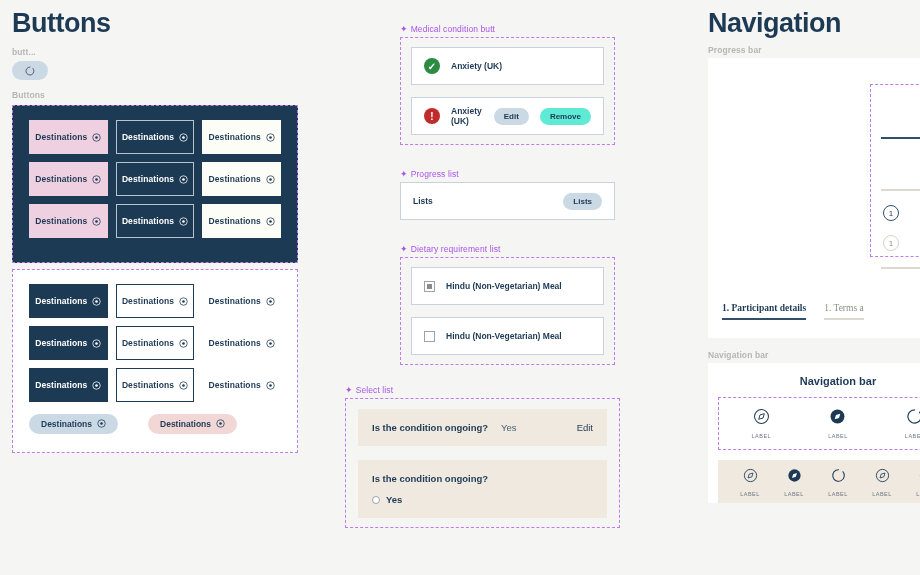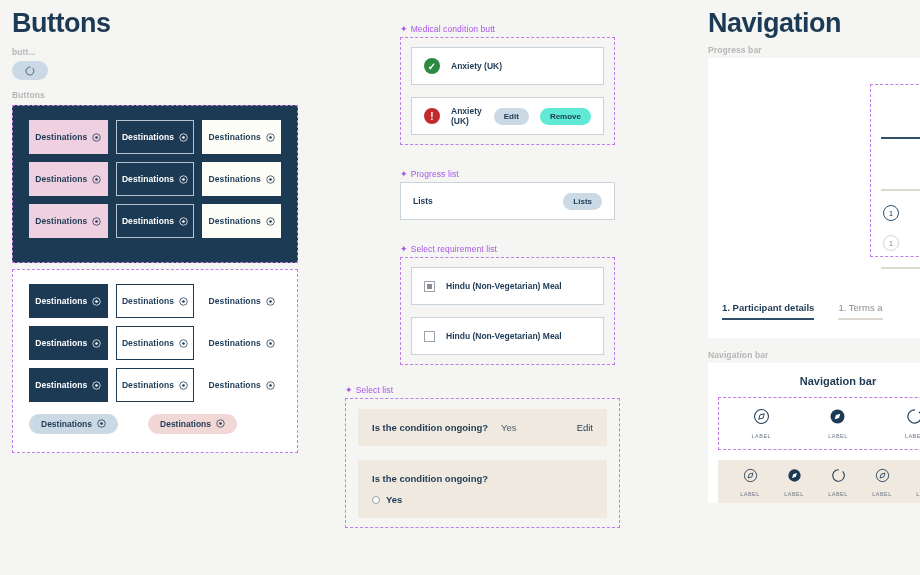--- a/index.html
+++ b/index.html
@@ -101,21 +101,21 @@
   .white-card { background:#ffffff; }
   .step-num {
     width:16px; height:16px; border-radius:50%; display:flex; align-items:center;
     justify-content:center; font-size:8px; color:#1d3a55;
   }
   .step-num.on  { border:1.5px solid #2f4f6b; }
   .step-num.off { border:1.5px solid #d8d3c9; color:#8d8d86; }
   .bar { height:2px; }
   .bar.on  { background:#2f4f6b; }
   .bar.off { background:#ded9d0; }
-  .tabrow { display:flex; gap: 24px; }
+  .tabrow { display:flex; gap: 18px; font-family: Liberation Serif, serif; }
   .tab { font-size:9.5px; padding-bottom:5px; white-space:nowrap; }
   .tab.on  { color:#1d3a55; font-weight:bold; border-bottom:2px solid #2f4f6b; }
   .tab.off { color:#8d8d86; border-bottom:2px solid #ded9d0; }
 
   .nav-title { font-size:11px; font-weight:bold; color:#1d3a55; text-align:center; }
   .nav-items { display:flex; justify-content:space-around; align-items:center; }
   .nav-item { display:flex; flex-direction:column; align-items:center; gap:4px; }
   .nav-lab { font-size:5.5px; color:#6f7884; letter-spacing:.5px; }
   .navbar-strip { background:#efe9df; padding: 8px 10px; }
 </style>
@@ -365,21 +365,21 @@
           <span class="row-txt">Lists</span>
           <span class="spacer"></span>
           <span class="mini-pill blue">Lists</span>
         </div>
       </div>
     </div>
 
     <div style="margin-top:24px; margin-left:55px; width:215px">
       <div class="sec-label">
         <span class="diamond">✦</span>
-        <span>Select requirement list</span>
+        <span>Dietary requirement list</span>
       </div>
       <div class="dash-purple list-box" style="margin-top:3px">
         <div class="row-card">
           <span class="cbox on"></span>
           <span class="row-txt">Hindu (Non-Vegetarian) Meal</span>
         </div>
         <div class="row-card">
           <span class="cbox"></span>
           <span class="row-txt">Hindu (Non-Vegetarian) Meal</span>
         </div>

